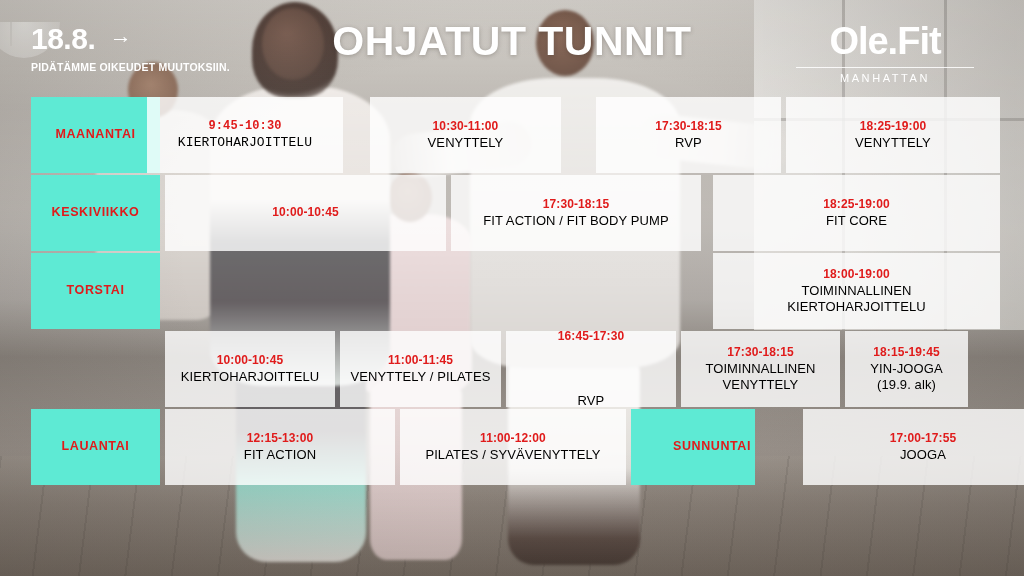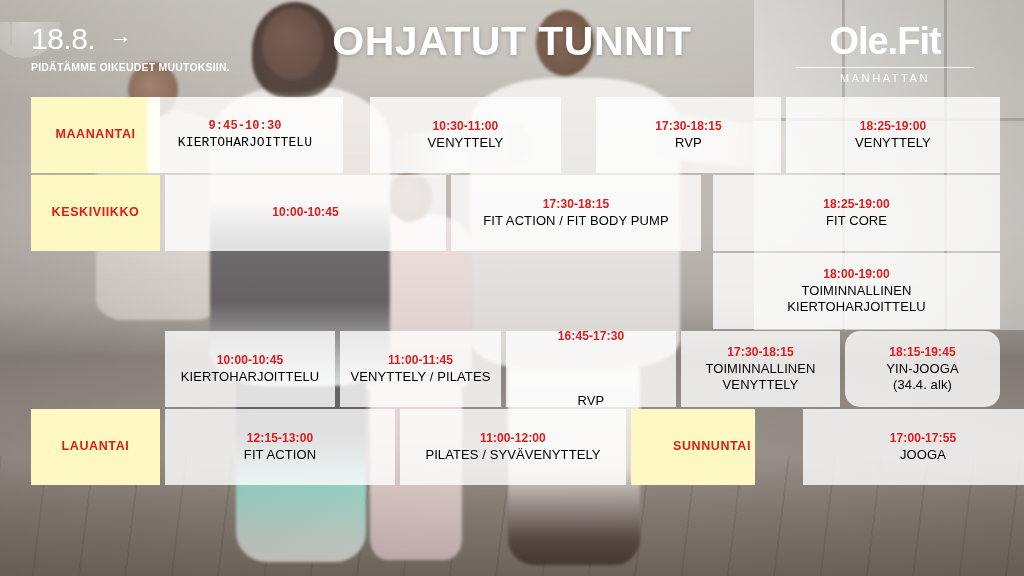--- a/index.html
+++ b/index.html
@@ -111,21 +111,21 @@
     position:absolute; inset:0;
     background: radial-gradient(ellipse at 50% 45%, rgba(0,0,0,0) 45%, rgba(60,54,48,.22) 100%);
   }
 
   
   #page { position: absolute; inset: 0; }
 
   
   .hdr-date-wrap { position: absolute; left: 31px; top: 24px; }
   .hdr-date {
-    font-size: 30px; font-weight: 400; color: #ffffff; letter-spacing: -.5px;
+    font-size: 30px; font-weight: 700; color: #ffffff; letter-spacing: -.5px;
     line-height: 1; display: inline-block; vertical-align: middle;
   }
   .hdr-arrow {
     display: inline-block; vertical-align: middle; color: #fff;
     font-size: 22px; margin-left: 10px; line-height: 1; position: relative; top: -3px;
   }
   .hdr-sub {
     margin-top: 7px; font-size: 10.5px; font-weight: 700; color: #ffffff;
     letter-spacing: .2px;
   }
@@ -145,21 +145,21 @@
 
   
   #schedule { position: absolute; left: 31px; top: 97px; width: 969px; }
   .row { position: relative; height: 76px; margin-bottom: 2px; }
   .cell {
     position: absolute; top: 0; height: 76px;
     display: flex; flex-direction: column; align-items: center; justify-content: center;
     text-align: center; line-height: 1.22;
   }
   .cell.day {
-    background: #fef9c3;
+    background: #5eead4;
   }
   .cell.klass {
     background: rgba(255,255,255,.80);
   }
   .day-label {
     font-size: 12.5px; font-weight: 700; color: #e01b1b; letter-spacing: .6px;
   }
   .k-time {
     font-size: 12px; font-weight: 700; color: #e01b1b; letter-spacing: .1px; margin-bottom: 2px;
   }
@@ -257,20 +257,23 @@
         <span class="k-time">17:30-18:15</span>
         <span class="k-name">FIT ACTION / FIT BODY PUMP</span>
       </div>
       <div class="cell klass" style="left:682px;width:287px;">
         <span class="k-time">18:25-19:00</span>
         <span class="k-name">FIT CORE</span>
       </div>
     </div>
 
     <div class="row">
+      <div class="cell day" style="left:0px;width:129px;">
+        <span class="day-label">TORSTAI</span>
+      </div>
       <div class="cell klass" style="left:682px;width:287px;">
         <span class="k-time">18:00-19:00</span>
         <span class="k-name">TOIMINNALLINEN</span>
         <span class="k-name">KIERTOHARJOITTELU</span>
       </div>
     </div>
 
     <div class="row">
       <div class="cell klass" style="left:134px;width:170px;">
         <span class="k-time">10:00-10:45</span>
@@ -282,24 +285,24 @@
       </div>
       <div class="cell klass" style="left:475px;width:170px;gap:47px;">
         <span class="k-time">16:45-17:30</span>
         <span class="k-name">RVP</span>
       </div>
       <div class="cell klass" style="left:650px;width:159px;">
         <span class="k-time">17:30-18:15</span>
         <span class="k-name">TOIMINNALLINEN</span>
         <span class="k-name">VENYTTELY</span>
       </div>
-      <div class="cell klass" style="left:814px;width:155px;border-radius:15px;">
+      <div class="cell klass" style="left:814px;width:123px;">
         <span class="k-time">18:15-19:45</span>
         <span class="k-name">YIN-JOOGA</span>
-        <span class="k-name">(34.4. alk)</span>
+        <span class="k-name">(19.9. alk)</span>
       </div>
     </div>
 
     <div class="row">
       <div class="cell day" style="left:0px;width:129px;">
         <span class="day-label">LAUANTAI</span>
       </div>
       <div class="cell klass" style="left:134px;width:230px;">
         <span class="k-time">12:15-13:00</span>
         <span class="k-name">FIT ACTION</span>

